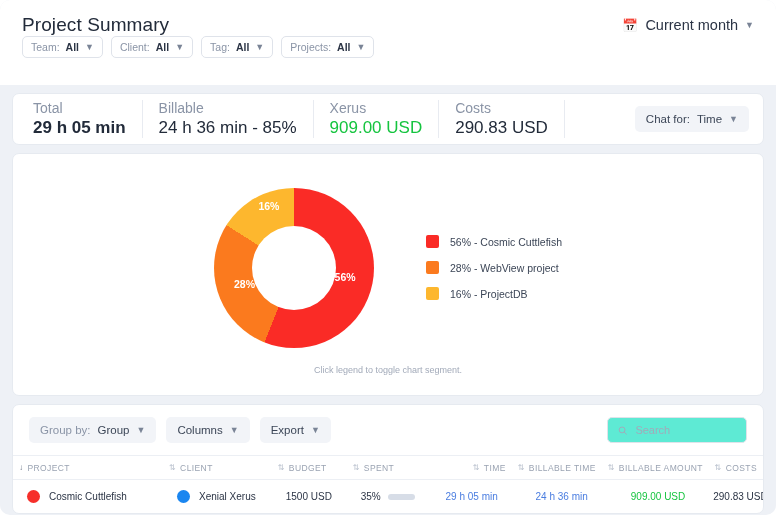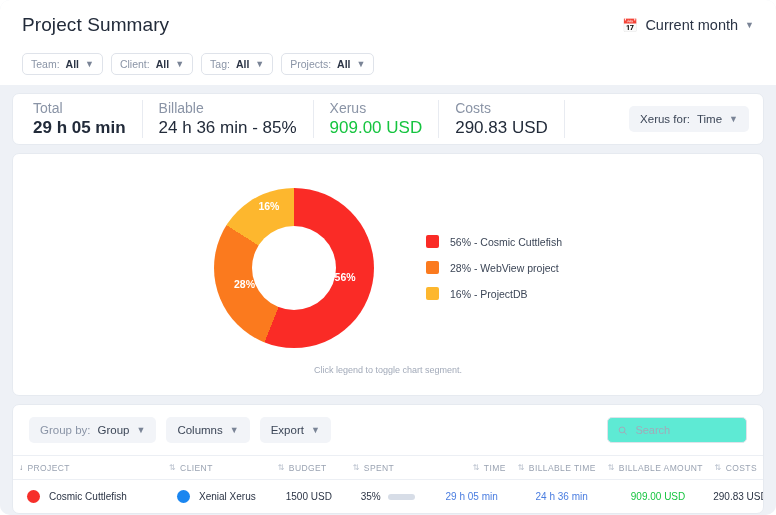--- a/index.html
+++ b/index.html
@@ -45,21 +45,20 @@
     color: #2b3445;
     cursor: pointer;
     padding-top: 3px;
   }
   .cal-icon { font-size: 13px; color: #3c4657; line-height: 1; }
   .chev { font-size: 9px; color: #7a8496; }
 
   .filters {
     display: flex;
     gap: 8px;
-    margin-top: 17px;
   }
   .pill {
     display: inline-flex;
     align-items: center;
     gap: 6px;
     border: 1px solid #dfe3ea;
     border-radius: 5px;
     background: #fff;
     padding: 4px 8px;
     font-size: 10.5px;
@@ -313,21 +312,21 @@
     <div class="stat">
       <div class="stat-label">Xerus</div>
       <div class="stat-value green">909.00 USD</div>
     </div>
     <div class="stat">
       <div class="stat-label">Costs</div>
       <div class="stat-value normal">290.83 USD</div>
     </div>
     <div class="stat-spacer"></div>
     <div class="chat-for">
-      <span>Xerus for:</span>
+      <span>Chat for:</span>
       <span>Time</span>
       <span class="chev">▼</span>
     </div>
   </div>
 
   <div class="card chart-card">
     <div class="chart-inner">
       <div class="donut" id="donut" style="background: conic-gradient(rgb(250, 43, 38) 0deg, rgb(250, 43, 38) 201.6deg, rgb(251, 122, 30) 201.6deg, rgb(251, 122, 30) 302.4deg, rgb(253, 183, 46) 302.4deg, rgb(253, 183, 46) 360deg);">
         <div class="donut-hole"></div>
         <div class="slice-label" id="sl0" style="left: 131.079px; top: 89.7438px;">56%</div>

